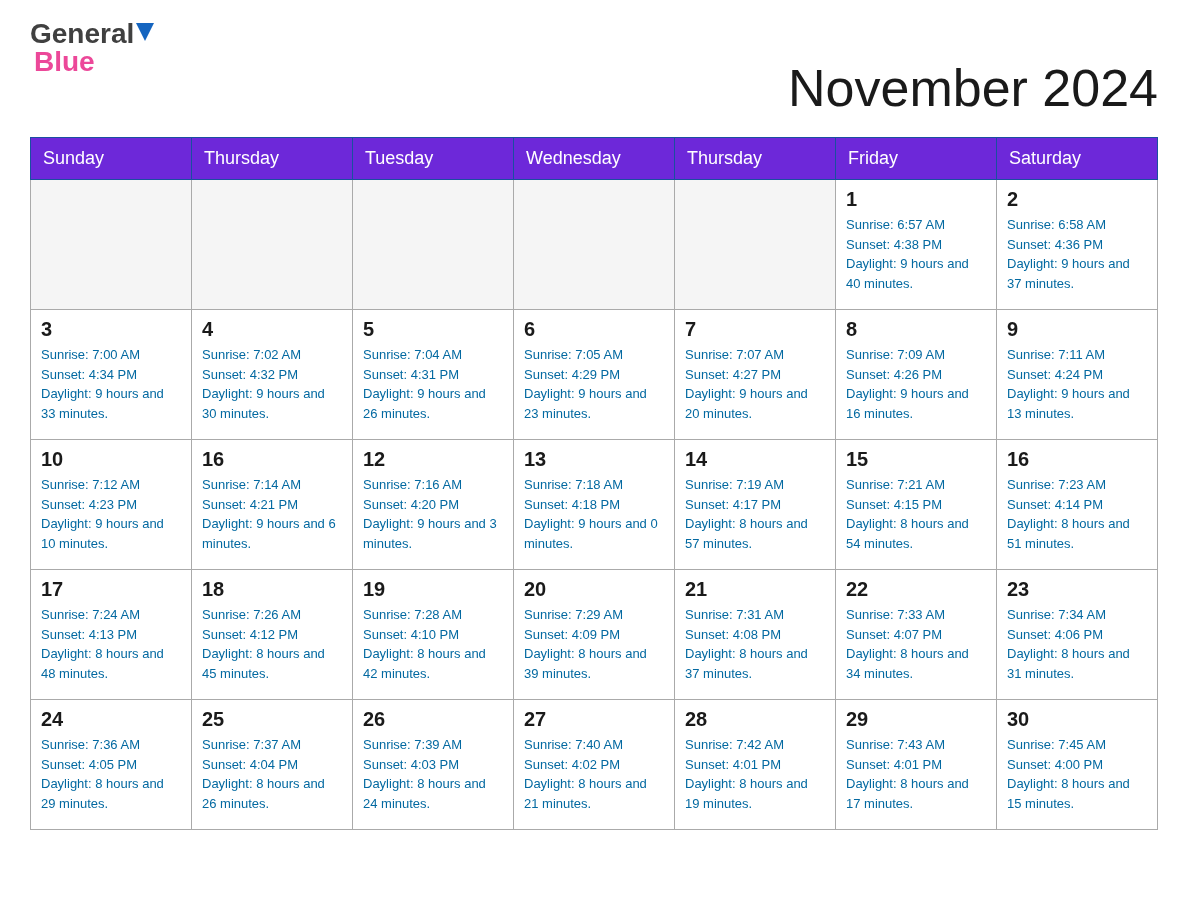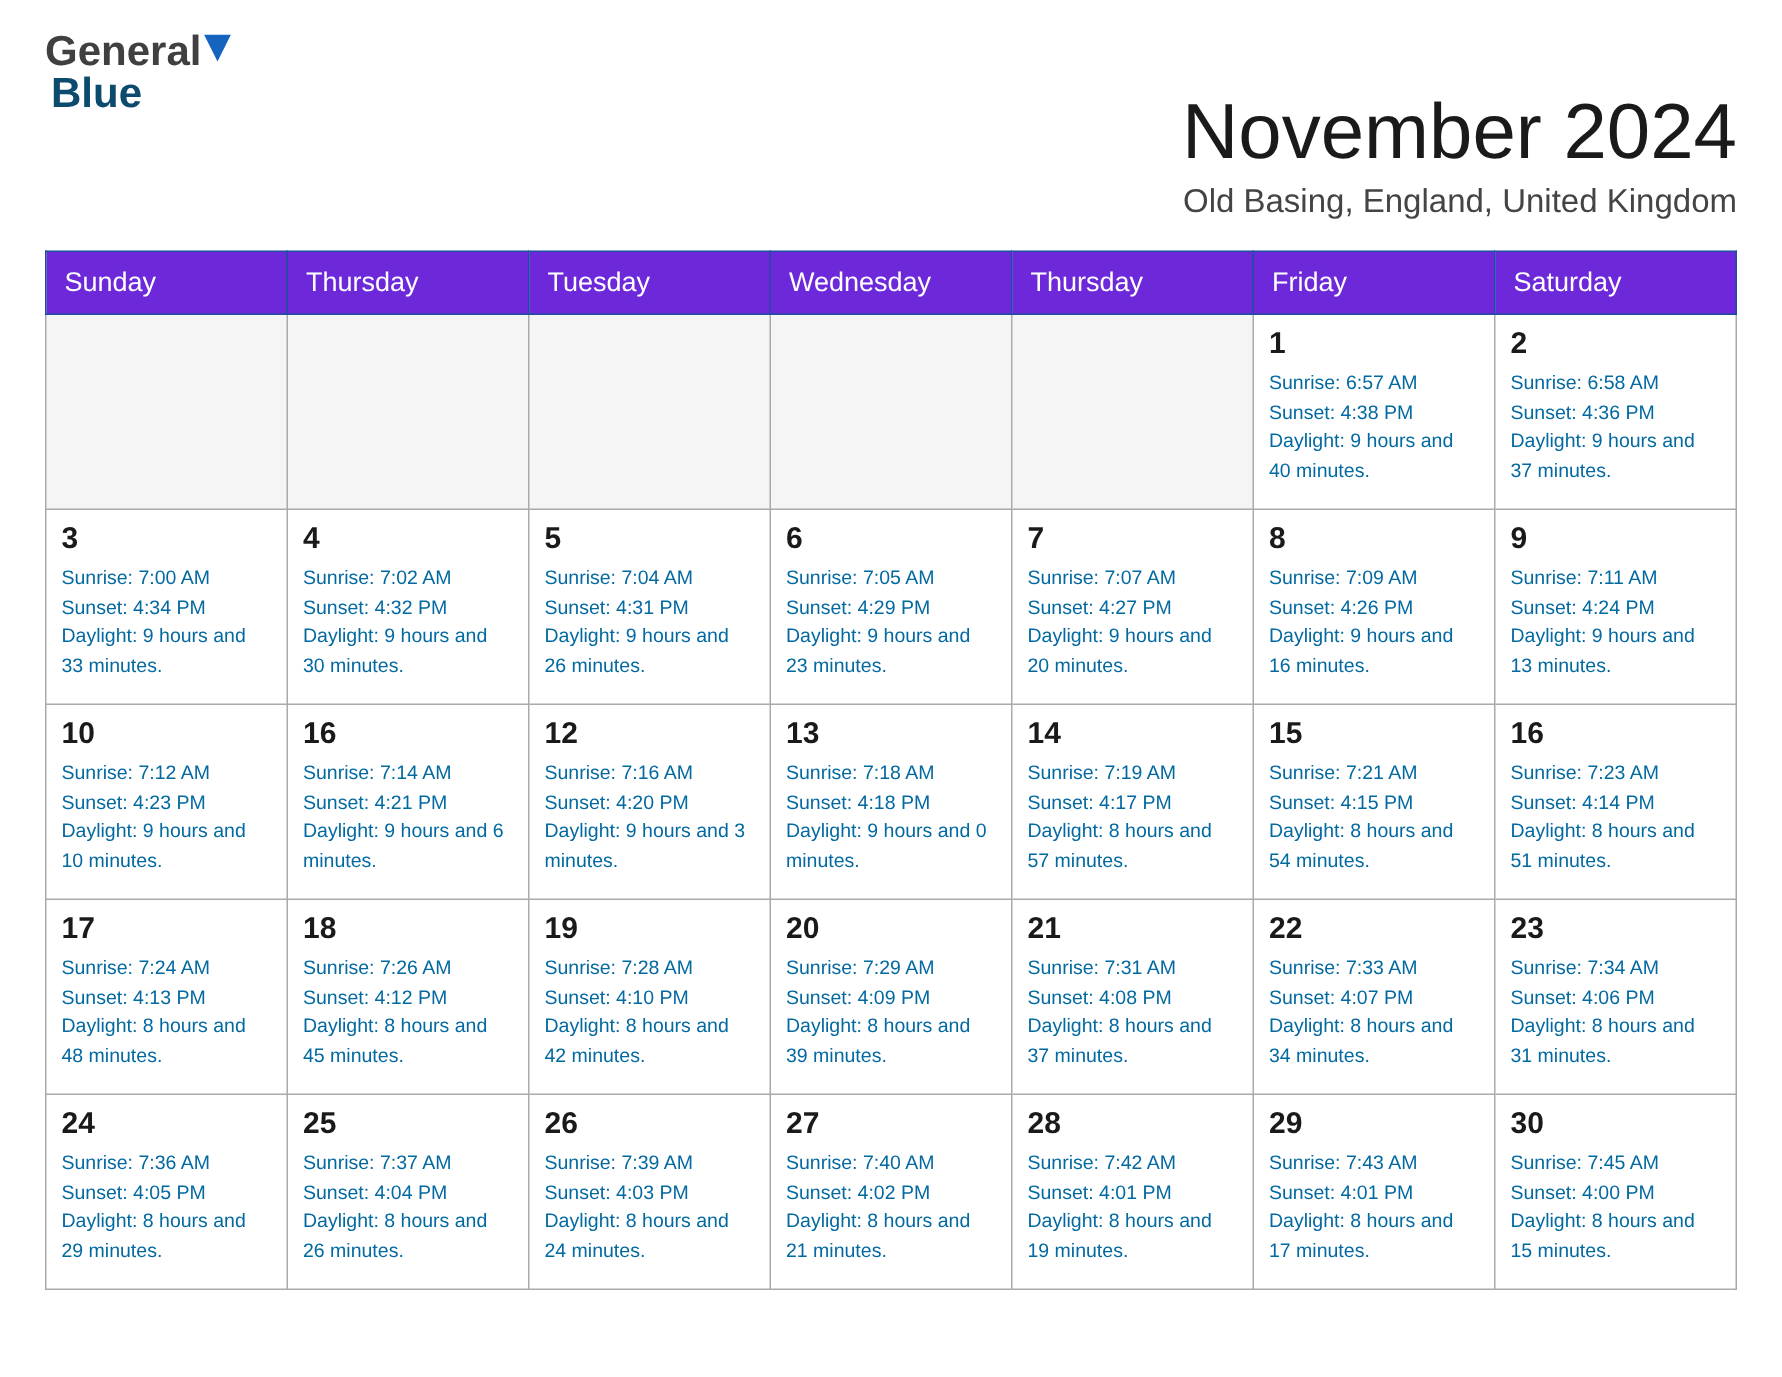--- a/index.html
+++ b/index.html
@@ -23,21 +23,21 @@
     }
     .logo-text-general {
       font-size: 28px;
       font-weight: bold;
       color: #404040;
       line-height: 1;
     }
     .logo-text-blue {
       font-size: 28px;
       font-weight: bold;
-      color: #0c4a6e;
+      color: #ec4899;
       line-height: 1;
     }
     .logo-row {
       display: flex;
       align-items: center;
     }
     .title-section {
       text-align: right;
     }
     .month-title {
@@ -98,21 +98,20 @@
     <div class="logo-row">
       <span class="logo-text-general">General</span>
       <svg width="18" height="18" viewBox="0 0 18 18" style="margin-left:2px;margin-top:-4px;">
         <polygon points="0,0 18,0 9,18" fill="#1565c0"></polygon>
       </svg>
     </div>
     <span class="logo-text-blue" style="margin-left:4px;">Blue</span>
   </div>
   <div class="title-section">
     <div class="month-title">November 2024</div>
-    <div class="location-title">Old Basing, England, United Kingdom</div>
   </div>
 </div>
 
 <table class="calendar">
   <thead>
     <tr>
 
     <th>Sunday</th>
         <th>Thursday</th>
         <th>Tuesday</th>

